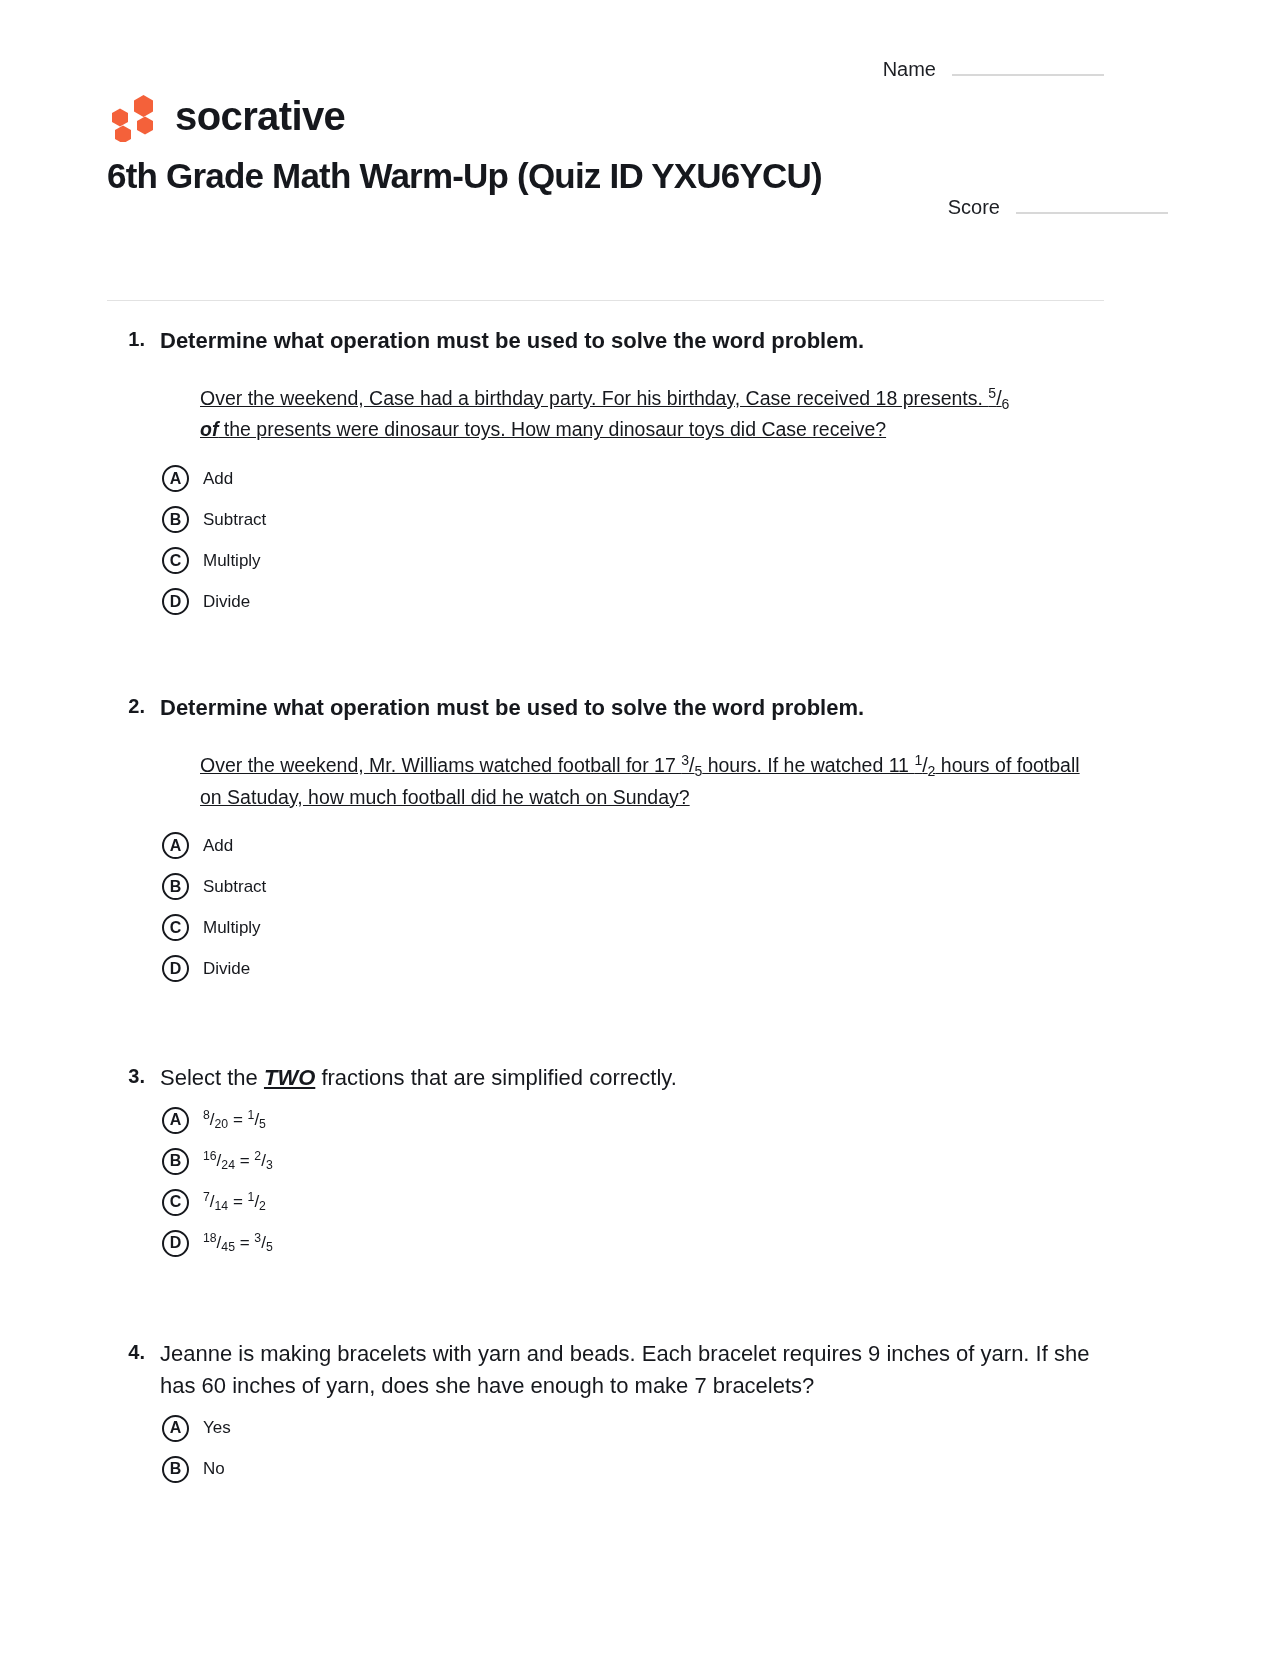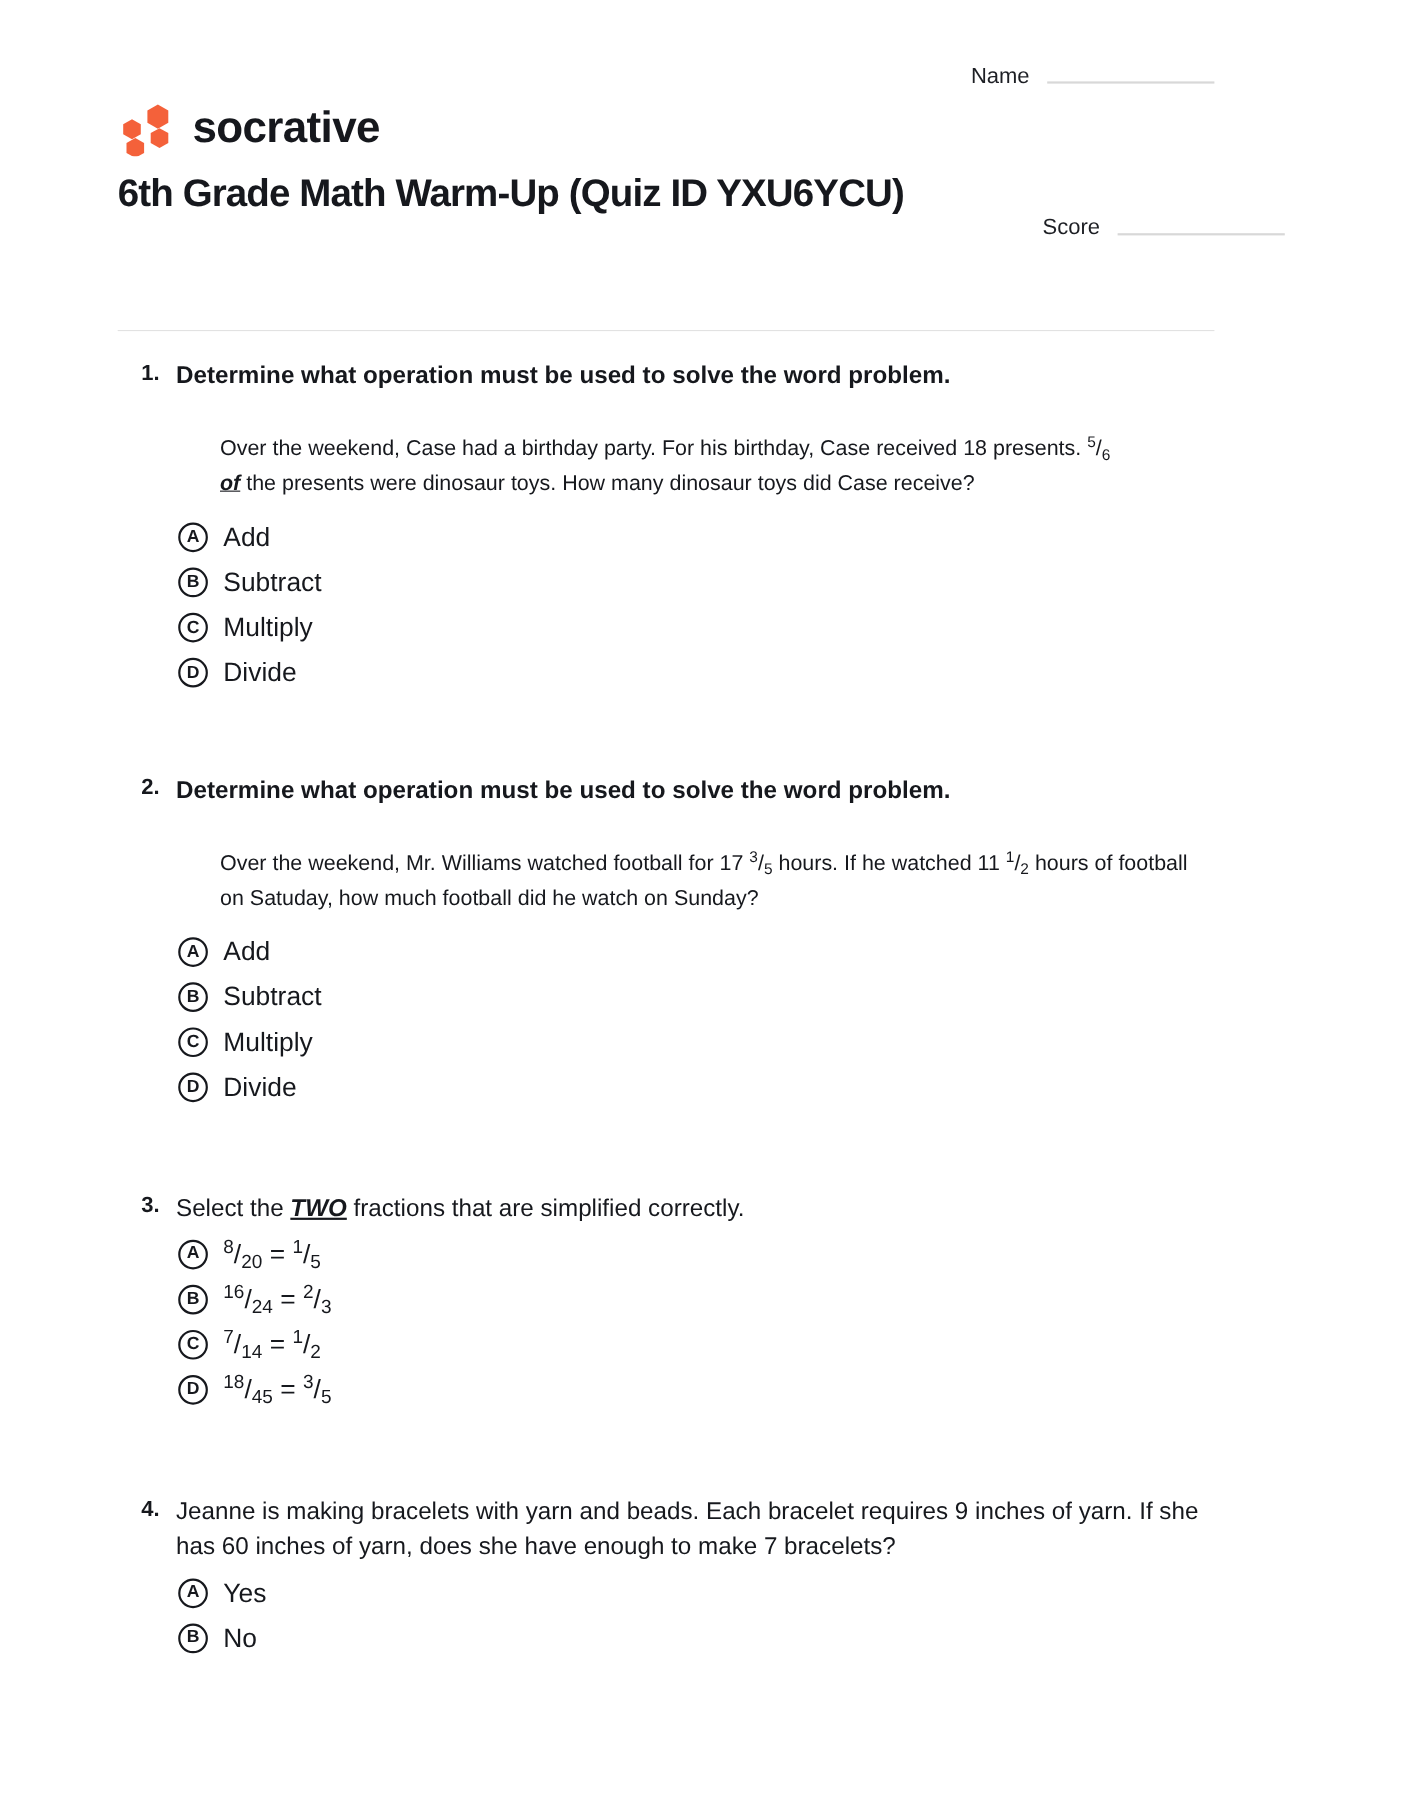--- a/index.html
+++ b/index.html
@@ -135,25 +135,26 @@
   .q-prompt {
     flex: 1;
     font-size: 22px;
     line-height: 1.45;
     color: #16181d;
   }
   .q-prompt.bold { font-weight: 700; }
 
   .q-body {
     margin-left: 93px;
-    margin-top: 36px;
+    margin-top: 26px;
     font-size: 19.5px;
     line-height: 1.62;
     color: #16181d;
     max-width: 890px;
+    text-decoration: underline;
   }
 
   .options {
     margin-top: 12px;
   }
   .option {
     display: flex;
     align-items: center;
     min-height: 41px;
     margin-left: 55px;
@@ -167,21 +168,21 @@
     display: flex;
     align-items: center;
     justify-content: center;
     font-size: 16px;
     font-weight: 700;
     line-height: 1;
     margin-right: 14px;
     box-sizing: border-box;
   }
   .opt-text {
-    font-size: 24px;
+    font-size: 17px;
     line-height: 1.3;
     color: #16181d;
   }
 
   .q-body-tight .options { margin-top: 6px; }
 
   
   .frac { white-space: nowrap; }
   .frac sup, .frac sub {
     font-size: 0.72em;

